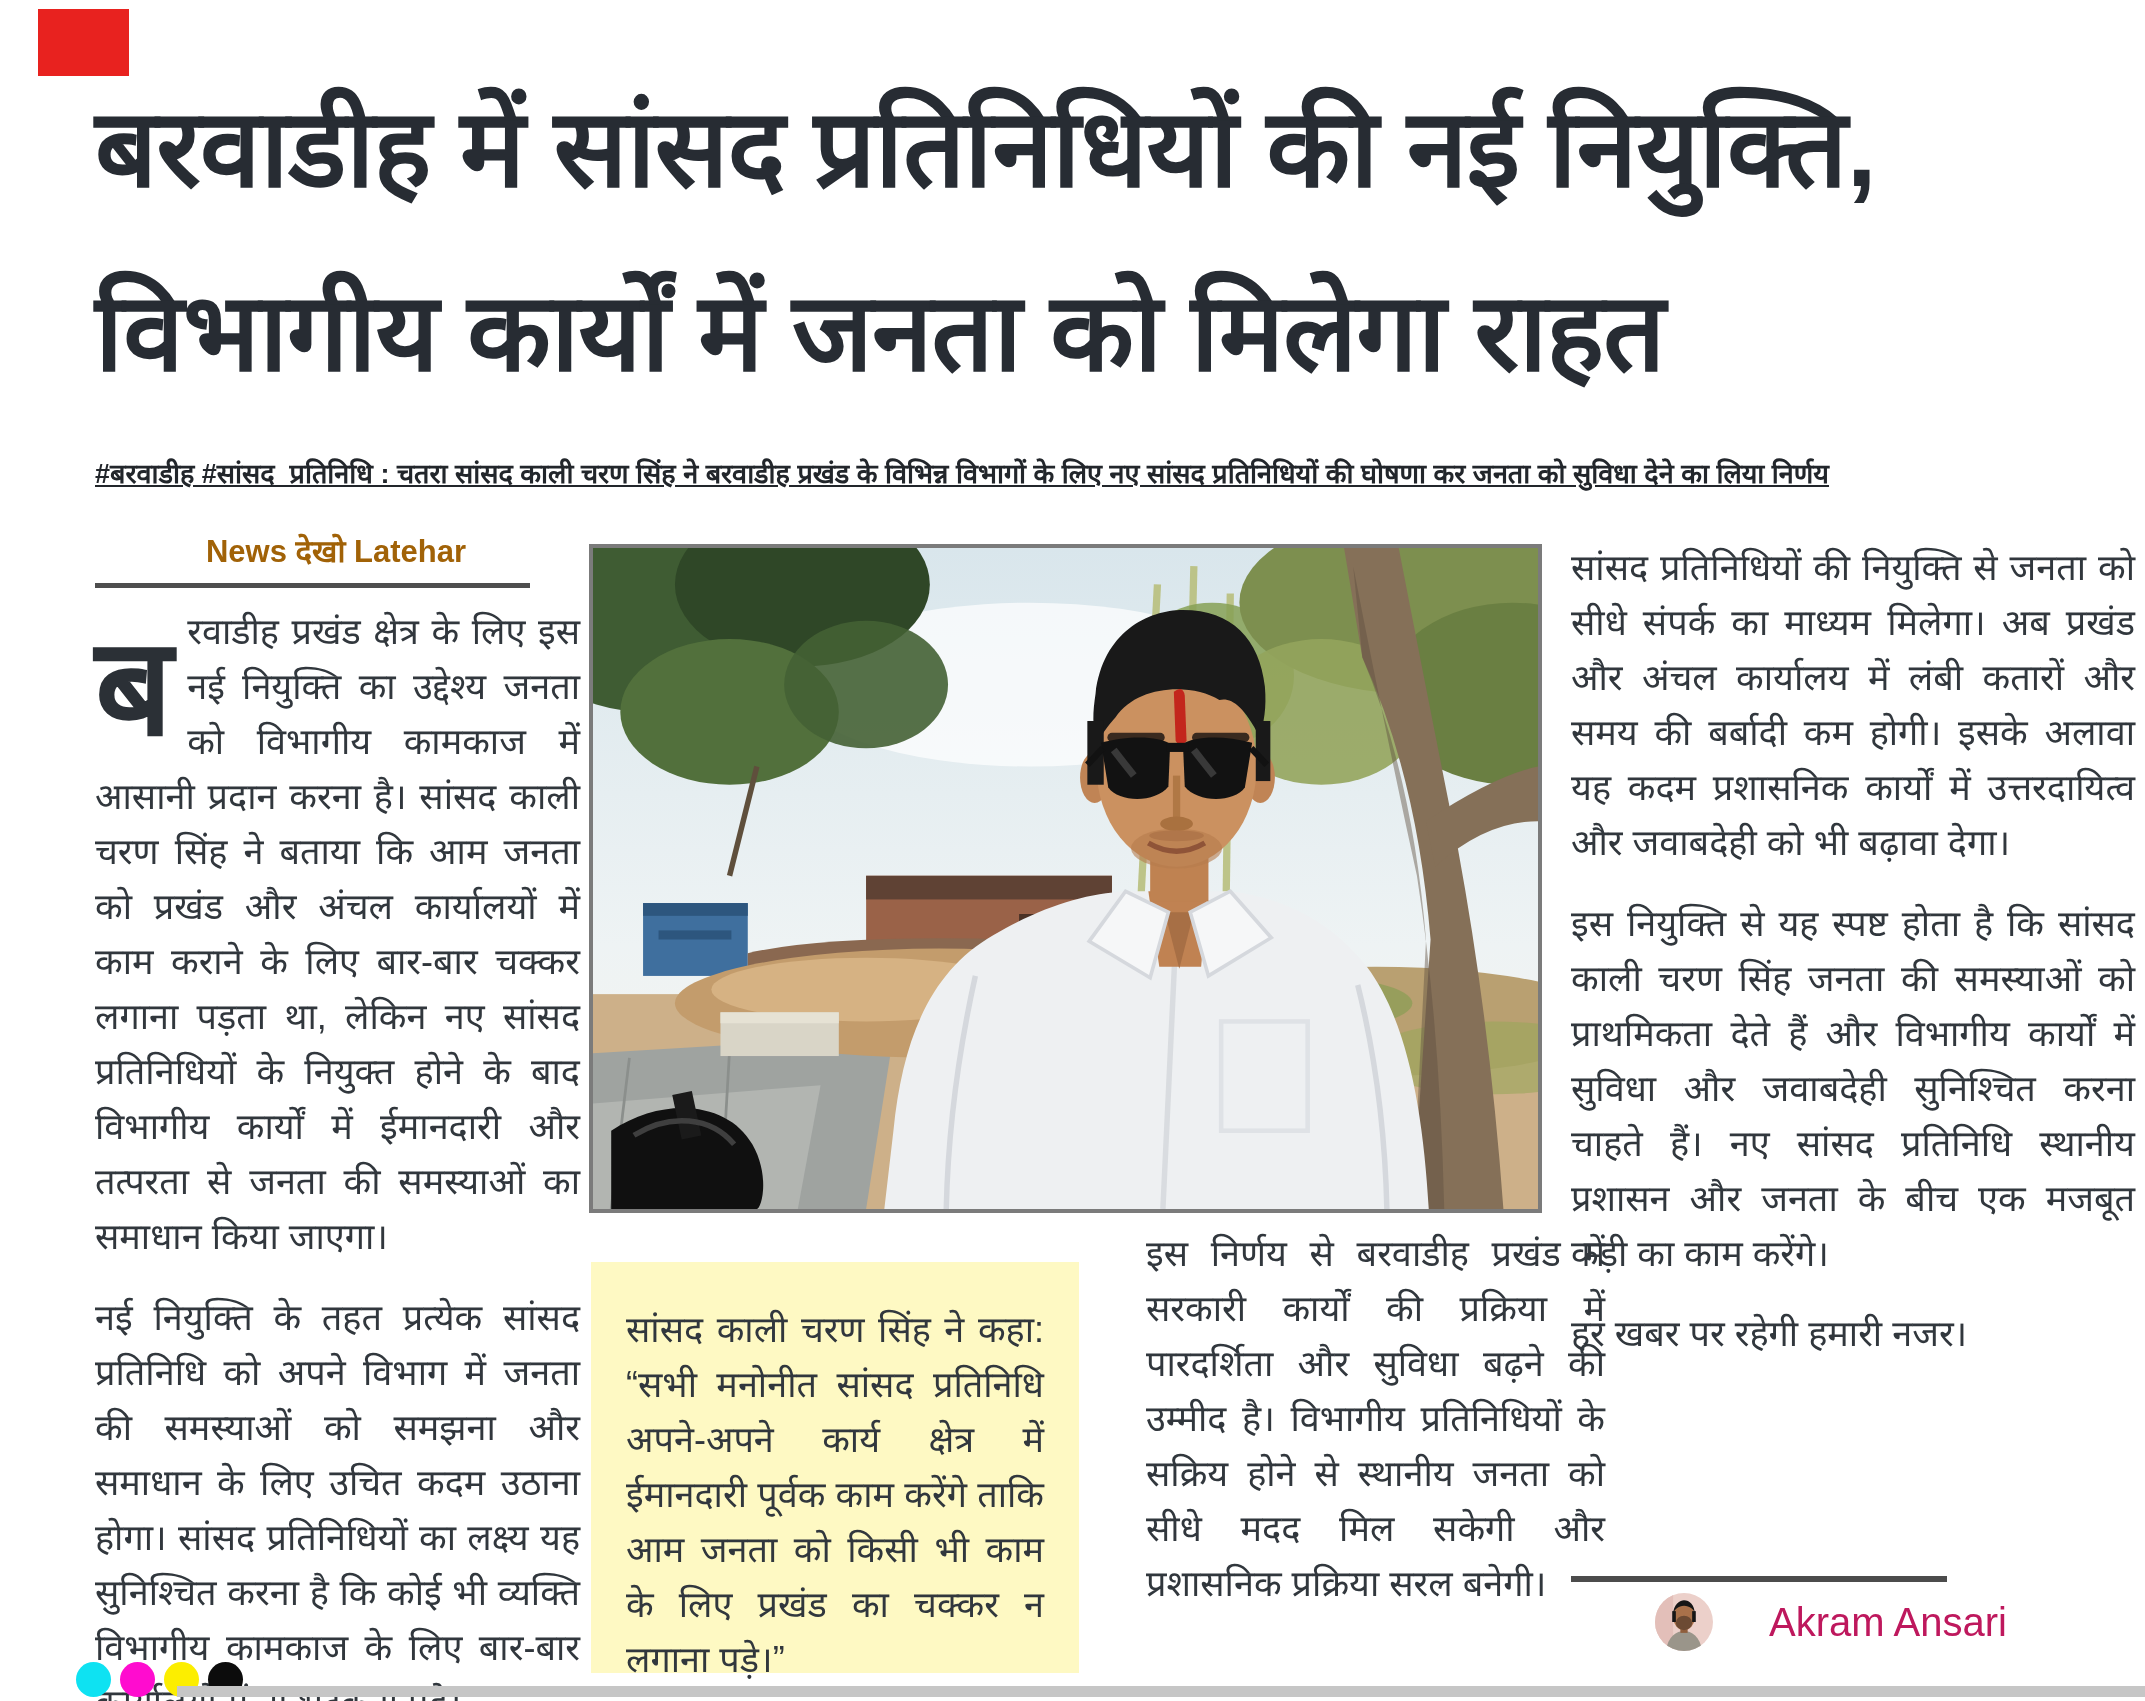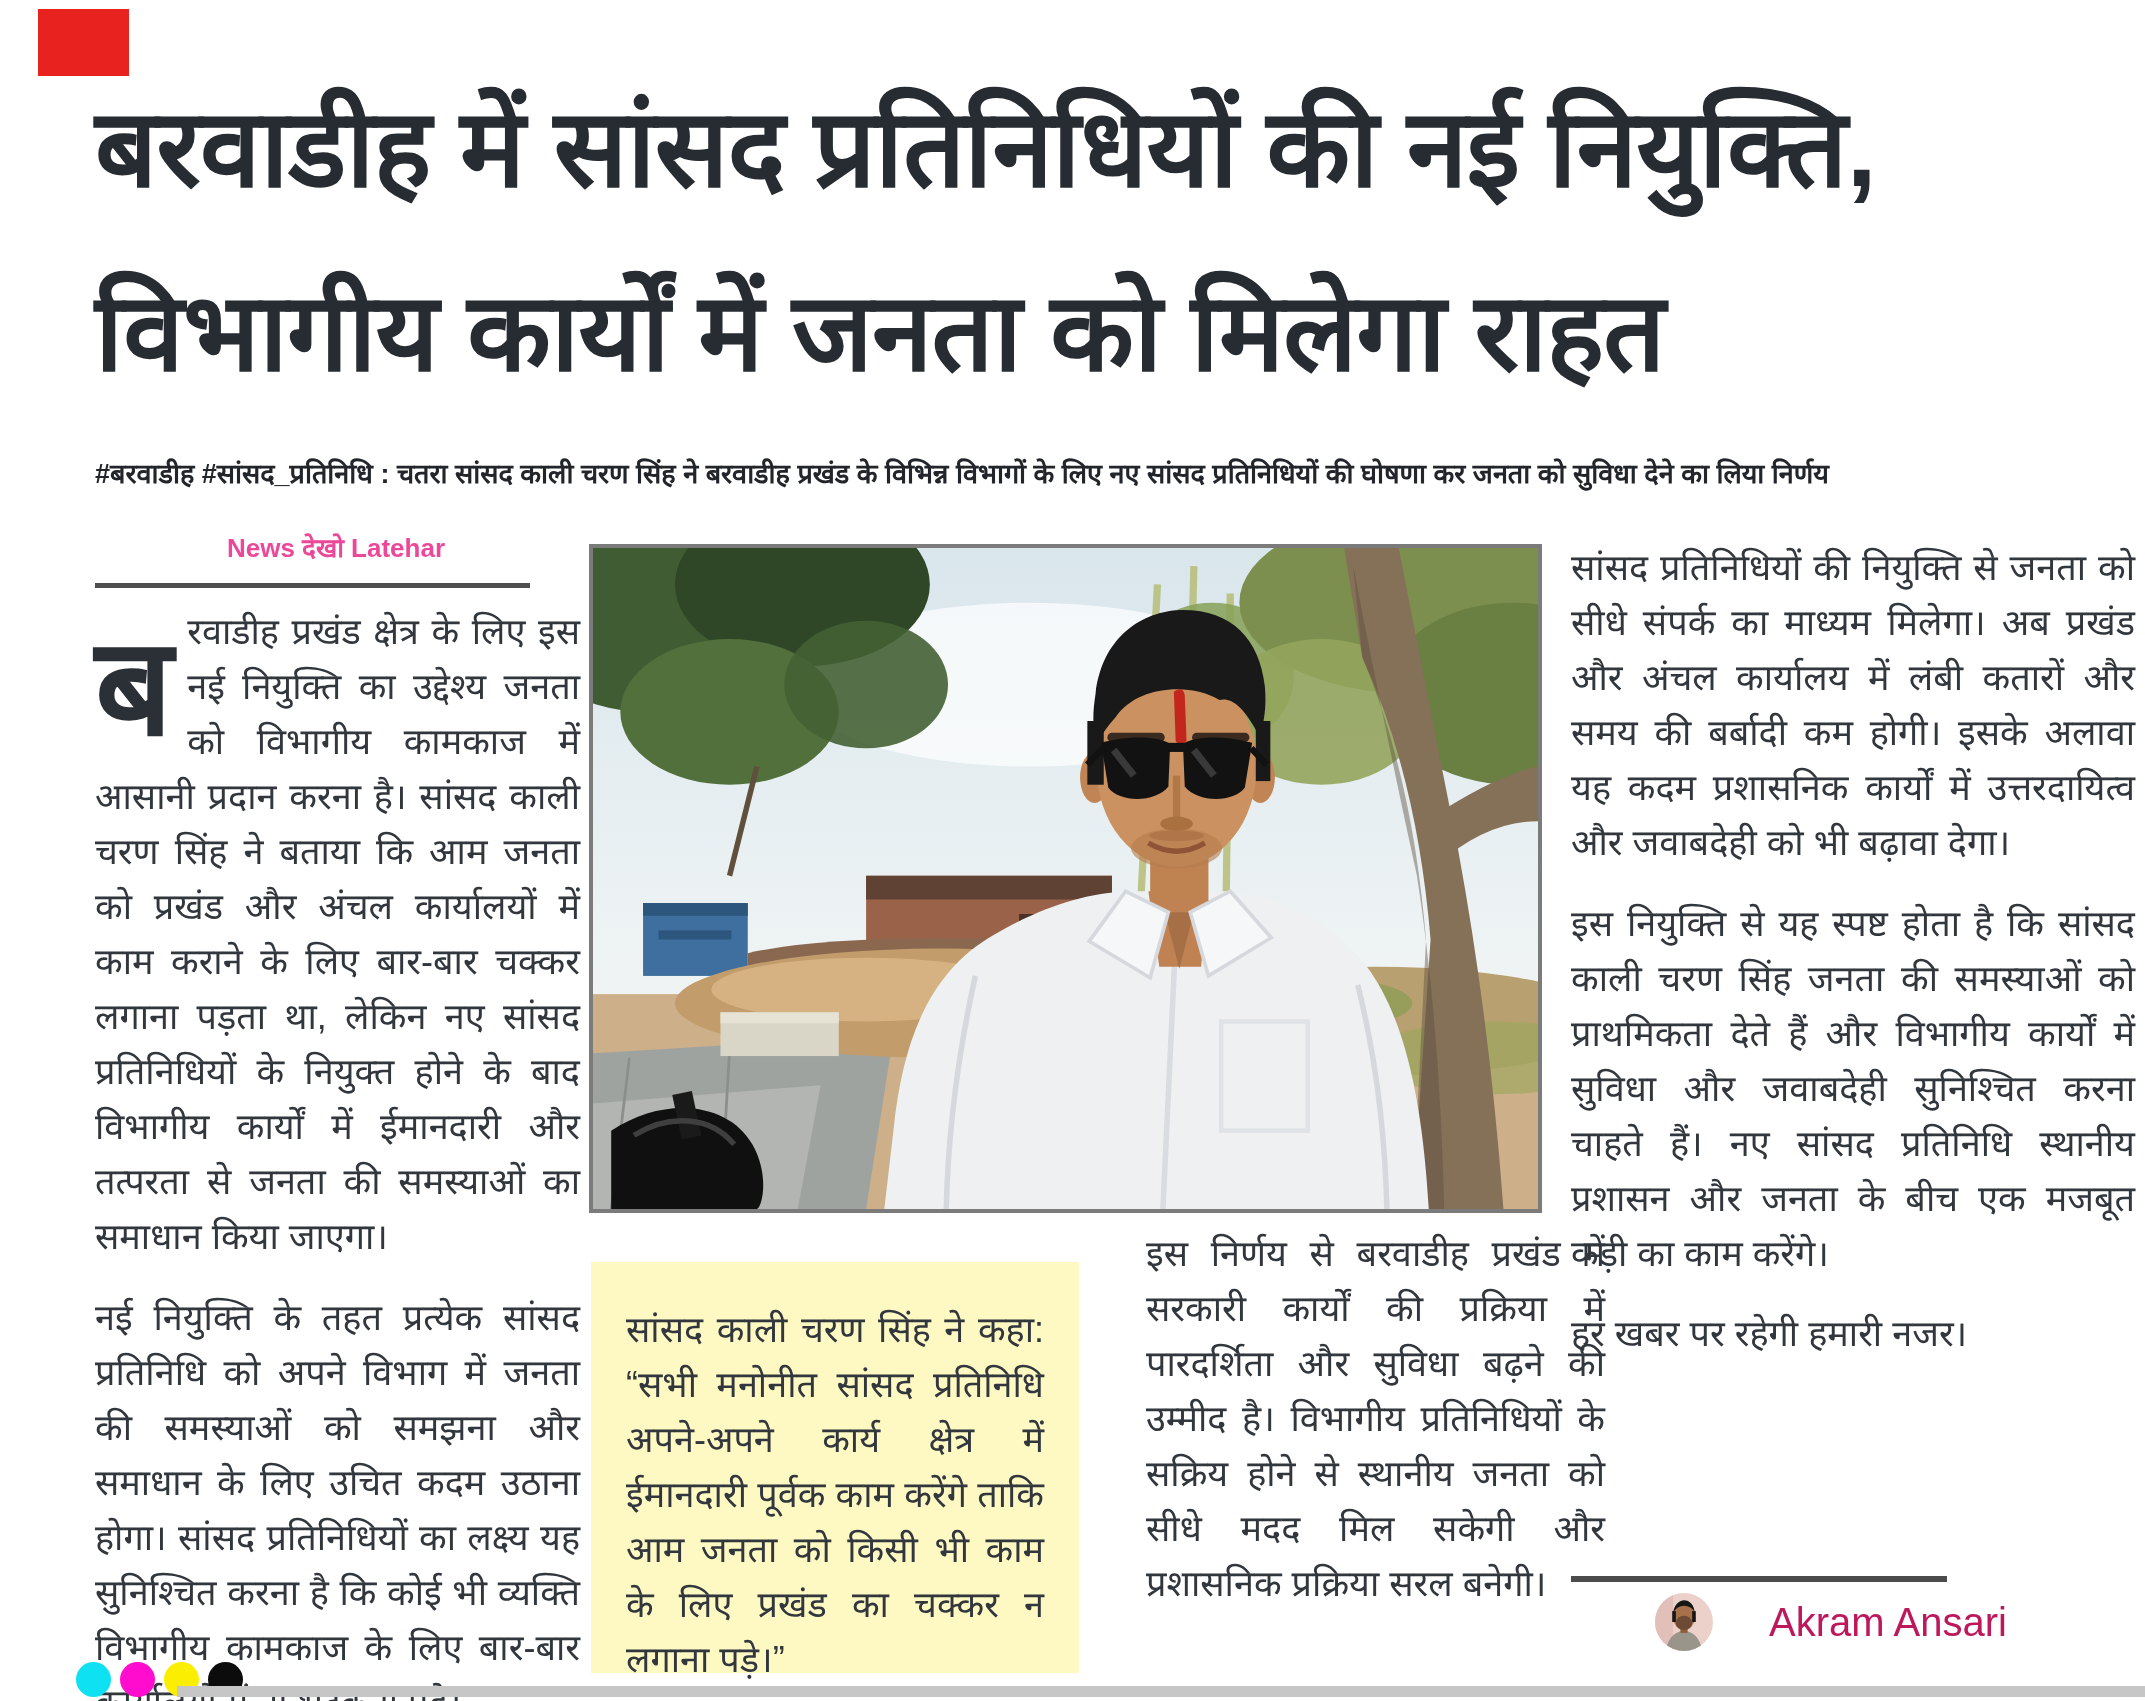--- a/index.html
+++ b/index.html
@@ -9,25 +9,25 @@
   }
   .abs{position:absolute;}
   .brand-square{width:91px;height:67px;}
   .headline{
     left:95px;top:56px;width:2000px;
     font-size:109px;font-weight:800;line-height:184px;color:#272c33;
     letter-spacing:-0.9px;white-space:nowrap;
   }
   .subhead{
     left:95px;top:455px;width:2041px;
-    font-size:27px;font-weight:700;line-height:38px;color:#22262b;
+    font-size:27px;font-weight:700;line-height:38px;color:#22262b;text-decoration:underline;
   }
   .masthead{
     left:95px;top:529px;width:482px;text-align:center;
-    font-size:26px;font-weight:700;color:#ec4899;
+    font-size:31px;font-weight:700;color:#a16207;
   }
   .masthead-rule{left:95px;top:583px;width:435px;height:4.5px;background:#4e4e4e;}
   .bodytext{
     font-size:36px;line-height:55px;text-align:justify;color:#31373d;
   }
   .col1{left:95px;top:604px;width:485px;}
   .col3{left:1102px;top:1226px;width:459px;margin-left:44px;}
   .col4{left:1571px;top:540px;width:564px;}
   .para{margin:0 0 25.5px 0;}
   .dropcap{

